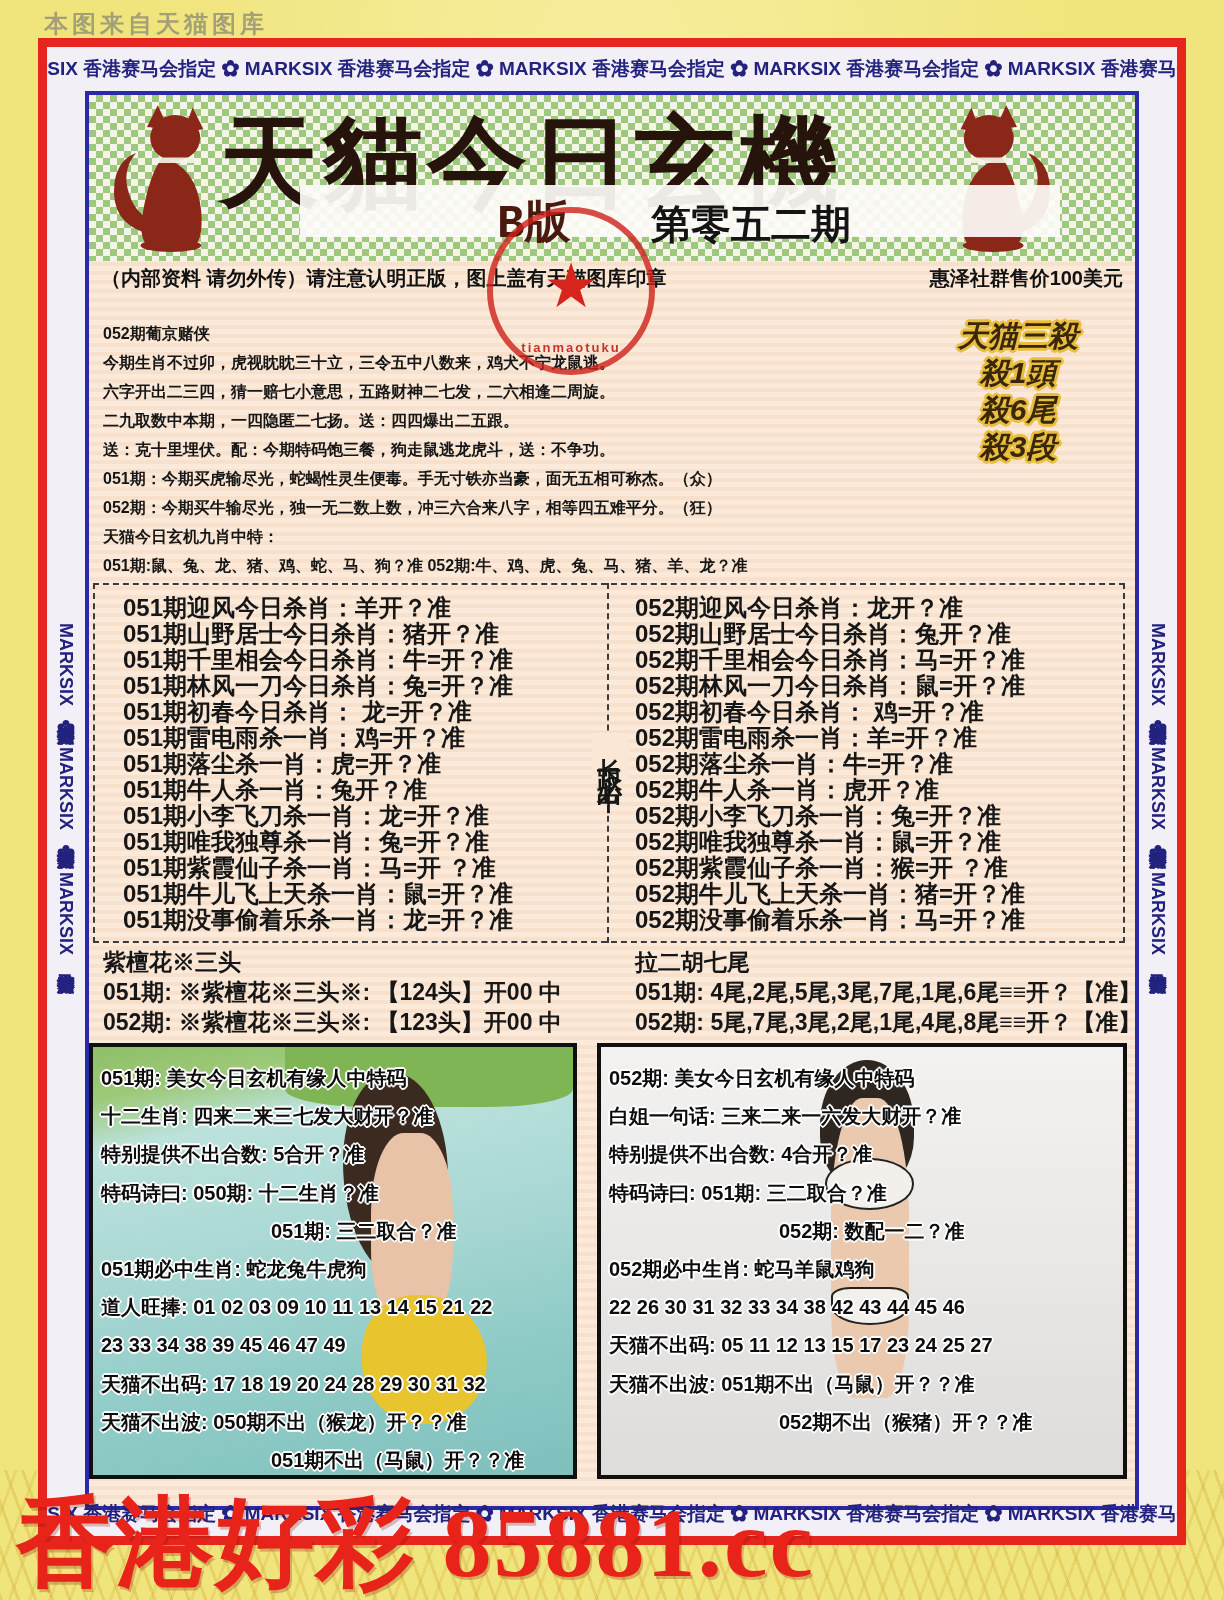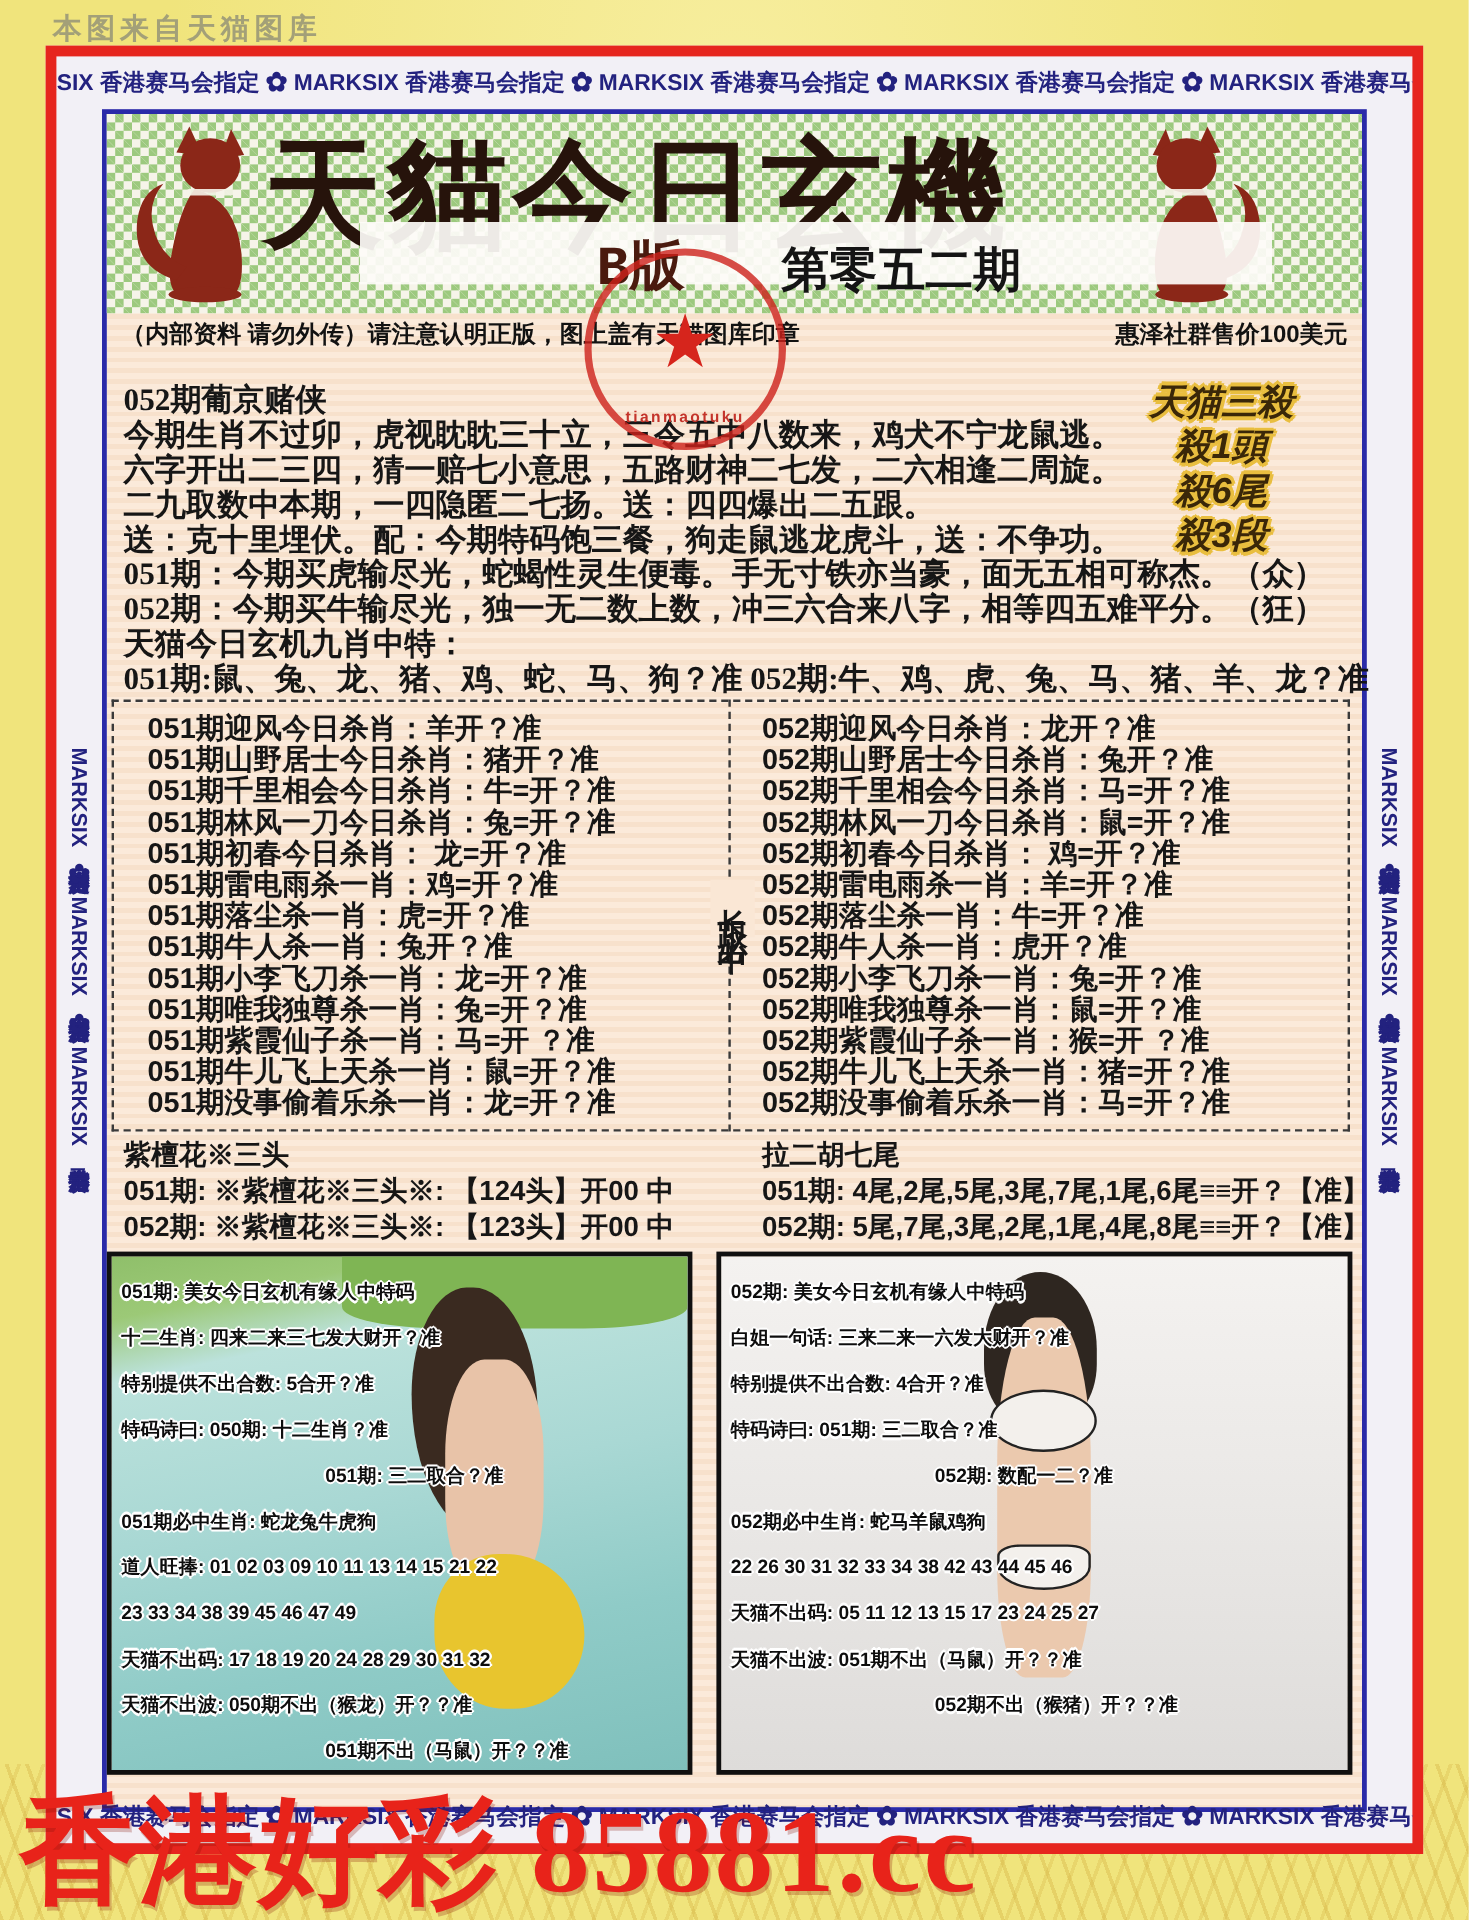--- a/index.html
+++ b/index.html
@@ -52,22 +52,22 @@
 
   .stamp { position:absolute; left:398px; top:112px; width:168px; height:168px; border-radius:50%;
            border:6px solid rgba(205,32,26,.8); z-index:6; text-align:center; }
   .stamp-star { font-size:62px; color:#D6251C; line-height:1; margin-top:42px; }
   .stamp-cap { position:absolute; bottom:14px; left:0; right:0; font-size:13px; color:#C4342B;
                letter-spacing:2px; font-weight:bold; }
 
   .notice { position:absolute; left:12px; right:12px; top:170px; display:flex;
             justify-content:space-between; font-size:20px; font-weight:bold; color:#121212; white-space:nowrap; }
 
-  .textcol { position:absolute; left:14px; top:224px; width:1026px; font-size:26px; font-weight:bold;
-             color:#161616; line-height:29px; white-space:nowrap;font-family:Liberation Serif, serif; }
+  .textcol { position:absolute; left:14px; top:224px; width:1026px; font-size:16px; font-weight:bold;
+             color:#161616; line-height:29px; white-space:nowrap; }
 
   .sansha { position:absolute; right:22px; top:222px; width:190px; text-align:center; z-index:5;
             font-style:italic; font-weight:bold; font-size:30px; color:#3A2708; line-height:37px; }
   .sansha div { text-shadow:-3px 0 #E9BE3F, 3px 0 #E9BE3F, 0 -3px #E9BE3F, 0 3px #E9BE3F,
                 -2px -2px #E9BE3F, 2px 2px #E9BE3F, -2px 2px #E9BE3F, 2px -2px #E9BE3F;font-style:italic; }
 
   .dashed-box { position:absolute; left:4px; top:488px; width:1032px; height:360px;
                 border:2px dashed #3A3A3A; }
   .sx-col { position:absolute; top:10px; font-size:24px; font-weight:bold; color:#161616;
             line-height:26px; white-space:nowrap; }
@@ -84,21 +84,21 @@
             color:#161616; line-height:30px; white-space:nowrap; }
   .qiwei div { padding-left:18px; }
 
   .photo-box { position:absolute; top:948px; height:436px; border:4px solid #101010;
                overflow:hidden; }
   .photo-left  { left:0;    width:488px;
        background:linear-gradient(168deg,#8FBF6A 0%,#9CC977 10%,#BCE2DC 20%,#A9D8D4 46%,#8FCBC7 72%,#7FC0BC 100%); }
   .photo-right { left:508px; width:530px;
        background:linear-gradient(180deg,#F4F2F0 0%,#EAE8E6 48%,#DEDCDA 100%); }
   .fig { position:absolute; }
-  .box-text { position:absolute; left:0; top:0; right:0; padding:12px 8px; font-size:16px;
+  .box-text { position:absolute; left:0; top:0; right:0; padding:12px 8px; font-size:20px;
               font-weight:bold; color:#0D0D0D; line-height:38.2px; white-space:nowrap;
               text-shadow:-2px 0 #fff, 2px 0 #fff, 0 -2px #fff, 0 2px #fff,
                           -1px -1px #fff, 1px 1px #fff, -1px 1px #fff, 1px -1px #fff; }
   .indent { padding-left:170px; }
 
   .site-text { position:absolute; left:16px; top:1478px; z-index:60;
                font-family:"Liberation Serif",serif; font-weight:bold; font-size:98px;
                color:#E8231A; letter-spacing:2px; white-space:nowrap;
                text-shadow:2px 3px 0 rgba(130,10,0,.25); }
 </style>

